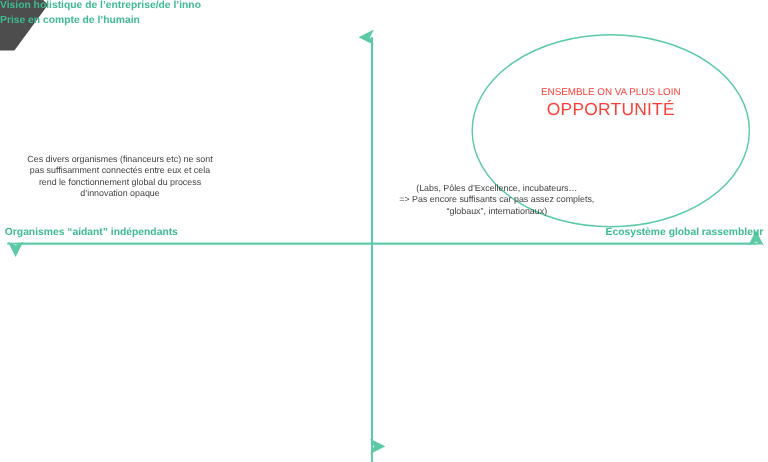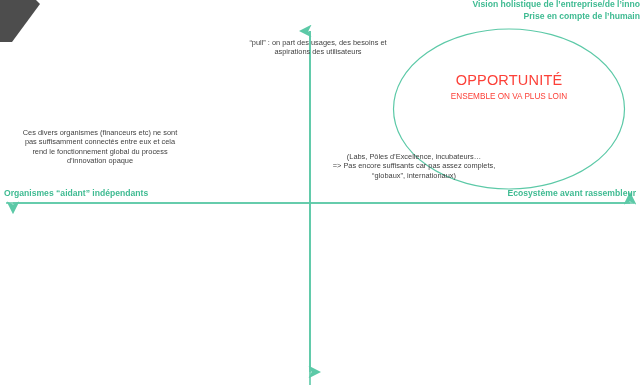--- a/index.html
+++ b/index.html
@@ -58,21 +58,21 @@
     color: #3fbb92;
     font-weight: bold;
     font-size: 8.6px;
     line-height: 1.35;
     white-space: pre-line;
   }
   #axis-label-top {
     left: 0;
     top: -1px;
     width: 640px;
-    text-align: right;
+    text-align: left;
   }
   #axis-label-left {
     left: 4px;
     top: 188px;
     text-align: left;
   }
   #axis-label-right {
     right: 4px;
     top: 188px;
     text-align: right;
@@ -179,40 +179,38 @@
 
     <line x1="634" y1="203" x2="13" y2="203" stroke="#5cc9a7" stroke-width="1.6" marker-end="url(#arrow-left)"></line>
     <line x1="6" y1="203" x2="630" y2="203" stroke="#5cc9a7" stroke-width="1.6" marker-end="url(#arrow-right)"></line>
   </svg>
 
   <div class="axis-label" id="axis-label-top">Vision holistique de l’entreprise/de l’inno
 Prise en compte de l’humain</div>
 
   <div class="axis-label" id="axis-label-left">Organismes “aidant” indépendants</div>
 
-  <div class="axis-label" id="axis-label-right">Ecosystème avant rassembleur</div>
+  <div class="axis-label" id="axis-label-right">Ecosystème global rassembleur</div>
 
   <div class="axis-label" id="axis-label-bottom"></div>
 
-  <div class="txt" id="note-pull">“pull” : on part des usages, des besoins et
-aspirations des utilisateurs</div>
 
   <div class="txt" id="note-left">Ces divers organismes (financeurs etc) ne sont
 pas suffisamment connectés entre eux et cela
 rend le fonctionnement global du process
 d’innovation opaque</div>
 
   <div class="txt" id="note-center">(Labs, Pôles d’Excellence, incubateurs…
 =&gt; Pas encore suffisants car pas assez complets,
 “globaux”, internationaux)</div>
 
 
   <div class="ellipse-group">
     <svg class="ellipse-svg" viewBox="0 0 234 162">
       <ellipse cx="117" cy="81" rx="115.5" ry="80" fill="none" stroke="#5cc9a7" stroke-width="1.2"></ellipse>
     </svg>
     <div class="ellipse-content">
+      <div id="opportunity-sub">ENSEMBLE ON VA PLUS LOIN</div>
       <div id="opportunity-title">OPPORTUNITÉ</div>
-      <div id="opportunity-sub">ENSEMBLE ON VA PLUS LOIN</div>
     </div>
   </div>
 
 </div>
 
 </body></html>

